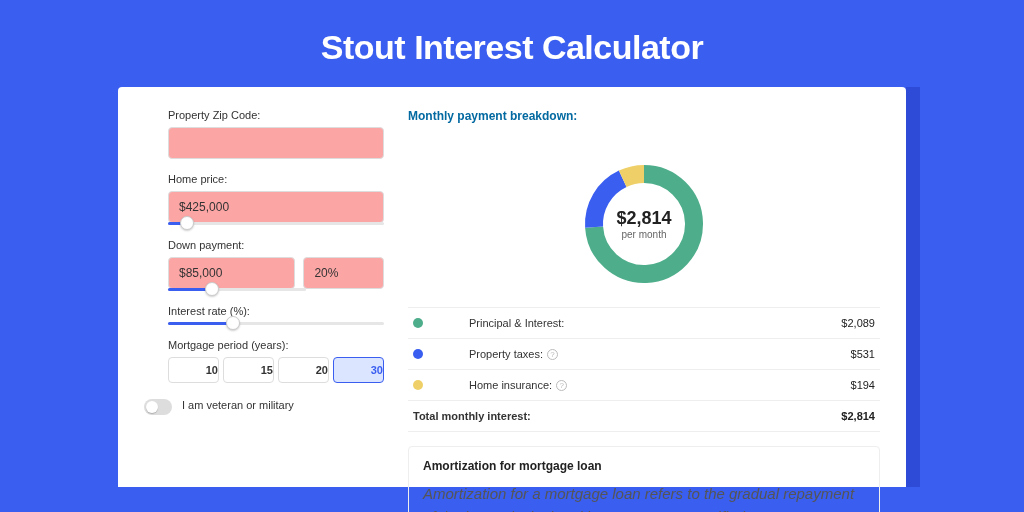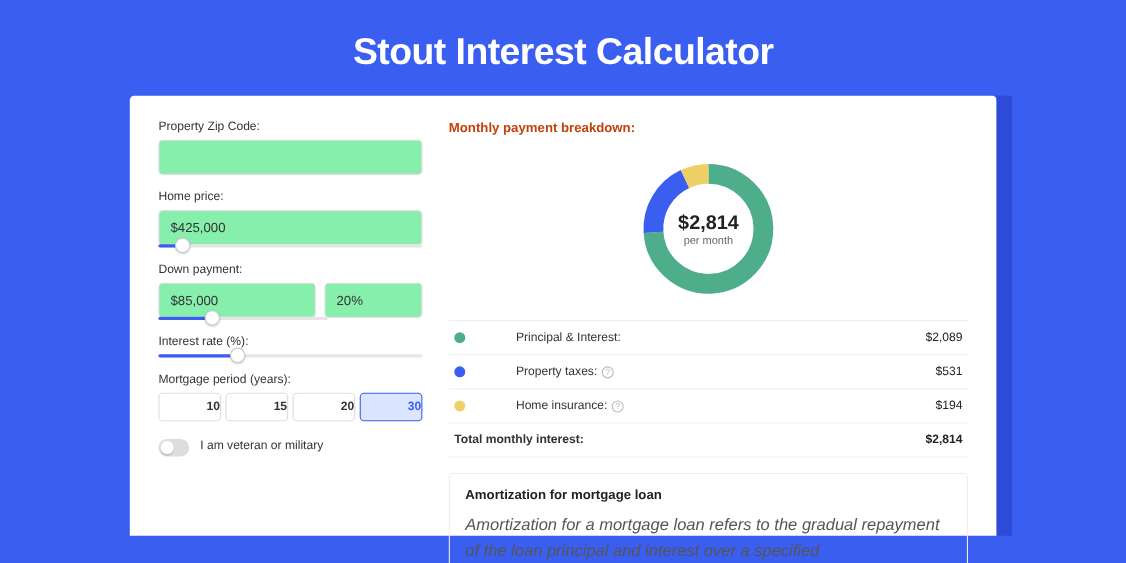--- a/index.html
+++ b/index.html
@@ -45,23 +45,23 @@
     margin-bottom: 6px;
     display: block;
   }
   .input {
     width: 100%;
     border: 1px solid #ddd;
     border-radius: 4px;
     padding: 8px 10px;
     font-size: 12px;
     color: #333;
-    background:#86efac;
-  }
-  .field-group { margin-bottom: 14px; }
+    background:#fca5a5;
+  }
+  .field-group { margin-bottom: 14px; margin-left: 24px; }
   .slider-track {
     height: 3px;
     background: #e6e6e6;
     border-radius: 2px;
     position: relative;
     margin-top: -1px;
   }
   .slider-fill {
     height: 100%;
     background: #3a5ef0;
@@ -118,22 +118,22 @@
     width: 12px; height: 12px;
     background: #fff;
     border-radius: 50%;
     position: absolute;
     top: 2px; left: 2px;
     box-shadow: 0 1px 1px rgba(0,0,0,0.2);
   }
   .section-title {
     font-size: 12px;
     font-weight: 700;
-    color: #c2410c;
-    margin-bottom: 12px;
+    color: #0369a1;
+    margin-bottom: 28px;
   }
   .donut-wrap {
     display: flex;
     justify-content: center;
     padding: 8px 0 18px;
   }
   .donut-svg { display: block; }
   .donut-center-amount {
     font-size: 18px;
     font-weight: 700;

